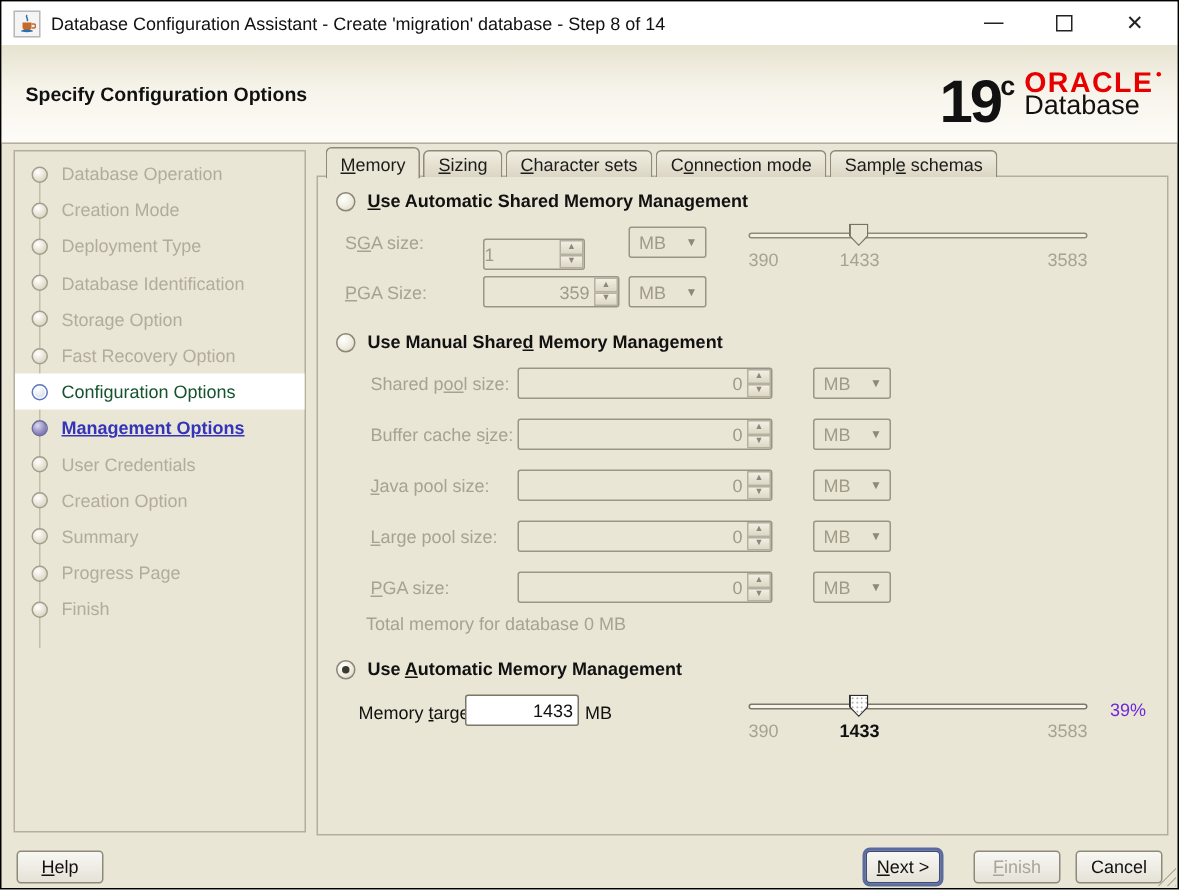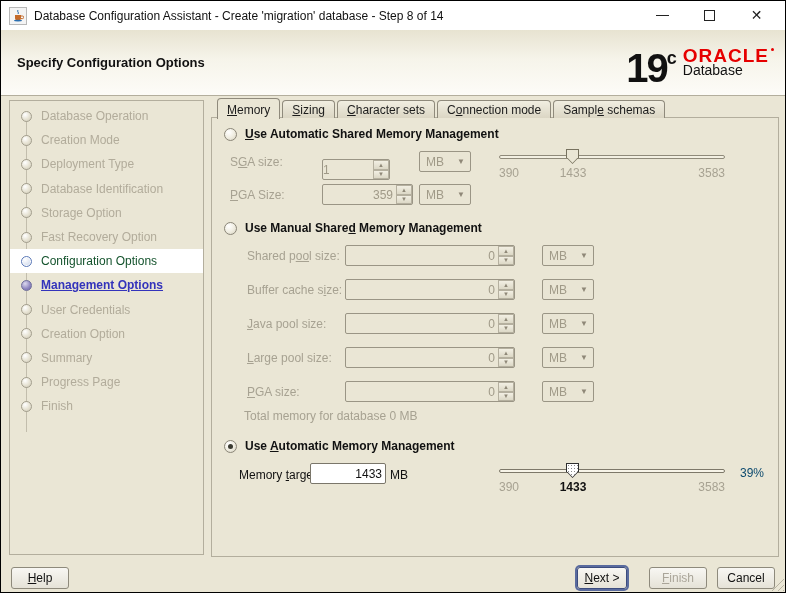--- a/index.html
+++ b/index.html
@@ -28,21 +28,21 @@
   .banner { position:absolute; left:0; top:29px; right:0; height:66px;
     background:linear-gradient(180deg,#e7e3d1 0%,#f6f4ea 45%,#fdfcf8 100%);
     border-bottom:1px solid #b3ae9d; display:flex; align-items:center; }
   .banner-title { font-size:13px; font-weight:bold; color:#111; padding-left:16px; }
   .logo { margin-left:auto; display:flex; align-items:center; padding-right:16px; gap:6px; }
   .logo-19 { font-size:40px; font-weight:bold; color:#111; line-height:40px; letter-spacing:-2px;}
   .logo-c { font-size:18px; font-weight:bold; color:#111; vertical-align:18px; letter-spacing:0;}
   .logo-right { display:flex; flex-direction:column; line-height:15px; }
   .logo-brand { color:#e60000; font-weight:bold; font-size:19px; letter-spacing:1px; position:relative;}
   .logo-brand::after { content:""; position:absolute; top:0; margin-left:2px; width:3px; height:3px; background:#e60000; border-radius:50%;}
-  .logo-product { color:#111; font-size:14px; }
+  .logo-product { color:#111; font-size:18px; }
 
   
   .sidebar { position:absolute; left:8px; top:99px; width:195px; height:455px;
     border:1px solid #b3ae9d; }
   .connector { position:absolute; left:16px; top:15px; width:1px; height:316px; background:#c2bdac; }
   .steps { position:absolute; left:0; top:3px; right:0; }
   .step { height:24.2px; display:flex; align-items:center; padding-left:11px; position:relative; }
   .dot { width:11px; height:11px; border-radius:50%; border:1px solid #a39e8d;
     background:radial-gradient(circle at 35% 30%, #ffffff 0%, #e6e2d2 55%, #cfcab8 100%);
     margin-right:9px; flex:0 0 auto; position:relative; z-index:1; }
@@ -324,21 +324,21 @@
     <span class="lbl-txt" style="left:178px;top:350px;color:#111;">MB</span>
 
     <div class="track en" style="left:287px;top:351px;width:226px;"></div>
     <div class="thumb focus" style="left:354px;top:345px;">
         <span class="outer"></span>
         <span class="inner"></span>
       </div>
     <span class="tick" style="left:287px;top:362px;">390</span>
     <span class="tick black" style="left:344px;top:362px;width:34px;text-align:center;">1433</span>
     <span class="tick" style="left:483px;top:362px;width:30px;text-align:right;">3583</span>
-    <span class="lbl-txt" style="left:528px;top:348px;color:#0c4a6e;">39%</span>
+    <span class="lbl-txt" style="left:528px;top:348px;color:#6d28d9;">39%</span>
   </div>
 
   <div class="btn" style="left:10px;top:566px;width:58px;">
       <span><span class="u">H</span><span>elp</span></span>
     </div>
   <div class="btn" style="left:517px;top:566px;width:52px;margin-top:44px;">
       <span><span>&lt; </span><span class="u">B</span><span>ack</span></span>
     </div>
   <div class="btn focus" style="left:576px;top:566px;width:50px;">
       <span><span class="u">N</span><span>ext &gt;</span></span>

